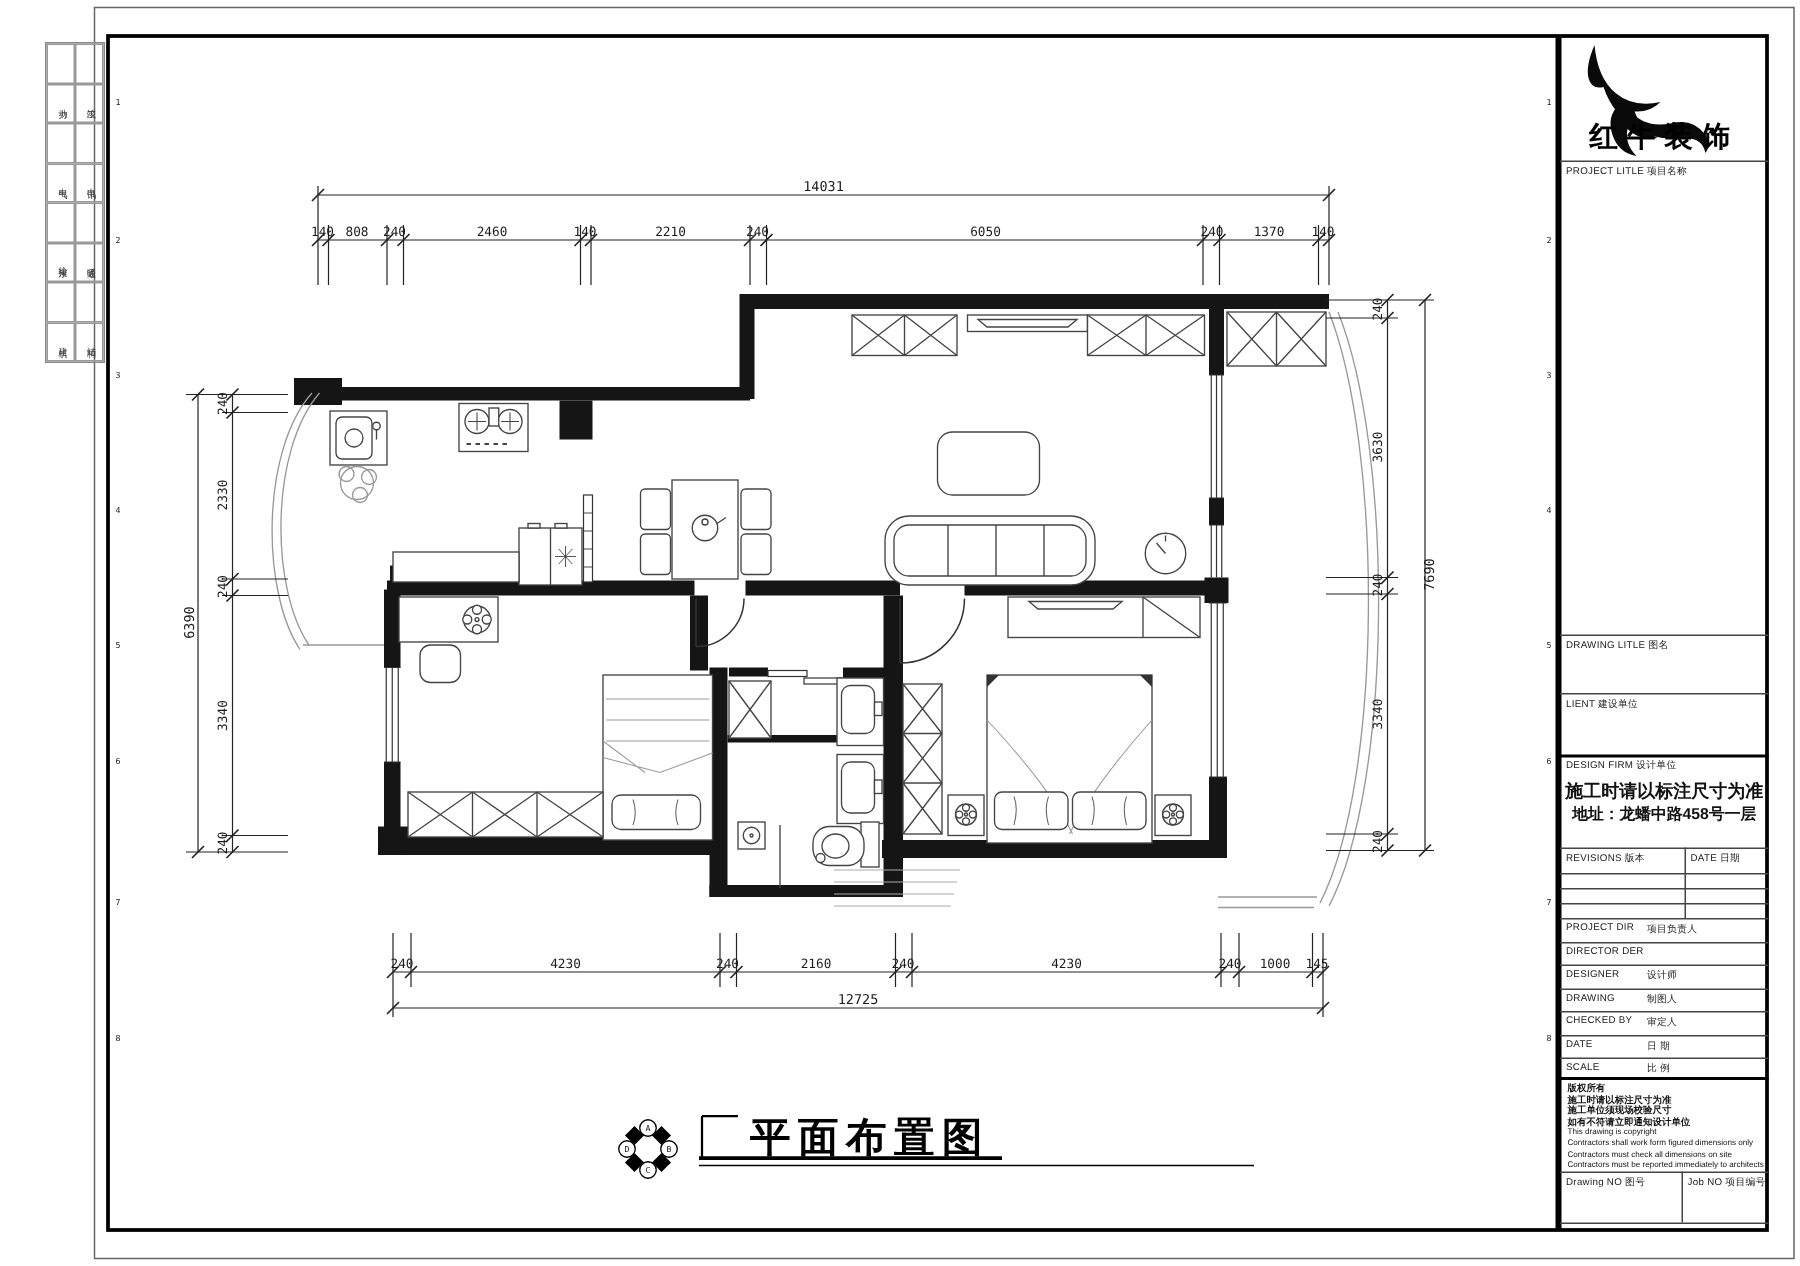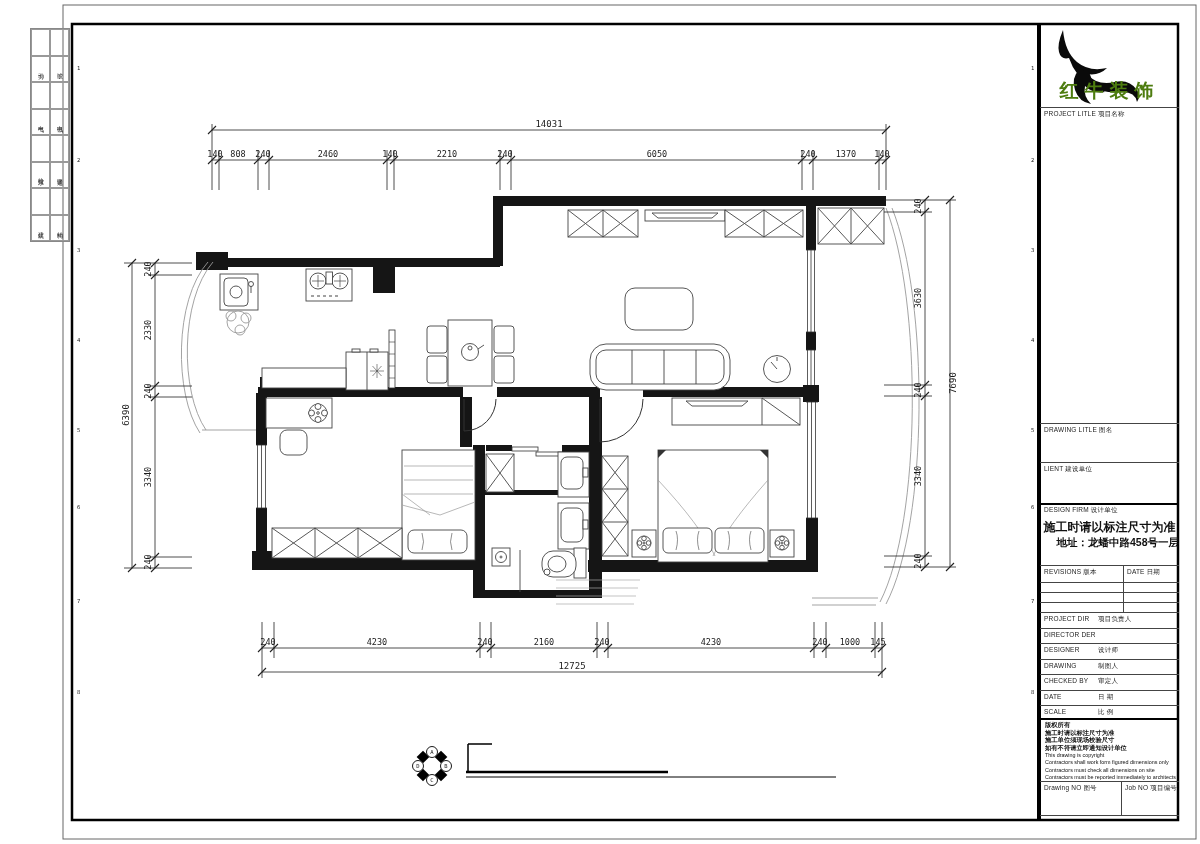--- a/index.html
+++ b/index.html
@@ -5,23 +5,23 @@
   html,body{margin:0;padding:0;background:#fff;}
   #sheet{position:relative;width:1200px;height:844px;background:#fff;overflow:hidden;
          font-family:"Liberation Sans", sans-serif;color:#111;}
   svg text{font-family:"DejaVu Sans Mono", monospace;fill:#1a1a1a;}
   .abs{position:absolute;}
   .lbl{position:absolute;font-size:6.5px;color:#222;white-space:nowrap;letter-spacing:.2px;}
   .hr{position:absolute;left:0;width:139px;border-top:1px solid #444;height:0;}
   .hr.thick{border-top:2px solid #000;}
   .vline{position:absolute;border-left:1px solid #444;}
   .brand{position:absolute;left:0;width:139px;text-align:center;font-weight:bold;
-         font-size:19px;letter-spacing:6px;color:#4d7c0f;}
+         font-size:19px;letter-spacing:6px;color:#000000;}
   .firm{position:absolute;left:0;width:139px;text-align:center;font-weight:bold;font-size:12px;}
-  .addr{position:absolute;left:0;width:139px;text-align:right;font-weight:bold;font-size:10.5px;}
+  .addr{position:absolute;left:0;width:139px;text-align:center;font-weight:bold;font-size:10.5px;}
   .cpy-cn{position:absolute;left:5px;font-size:6.3px;font-weight:bold;color:#111;white-space:nowrap;}
   .cpy-en{position:absolute;left:5px;font-size:5.4px;color:#111;white-space:nowrap;}
   .signoff{position:absolute;left:30px;top:28px;width:38px;height:212px;border:1px solid #888;
            display:grid;grid-template-columns:1fr 1fr;grid-template-rows:repeat(8,1fr);}
   .signoff div{border:0.5px solid #999;display:flex;align-items:center;justify-content:center;
                writing-mode:vertical-rl;font-size:6px;color:#333;letter-spacing:1px;}
   .plan-title{position:absolute;left:500px;top:740px;font-size:27px;letter-spacing:5px;
               font-family:"Liberation Serif", serif;color:#000;font-weight:bold;}
 </style>
 </head>
@@ -340,20 +340,21 @@
   <div></div>
       <div></div>
   <div>给排水</div>
       <div>暖通</div>
   <div></div>
       <div></div>
   <div>建筑</div>
       <div>结构</div>
 </div>
 
+<div class="plan-title">平面布置图</div>
 
 <div class="abs" style="left:1040px;top:24px;width:139px;height:796px;">
   <div class="brand" style="top:54px;">红牛装饰</div>
   <div class="hr" style="top:83px;"></div>
   <div class="lbl" style="top:86px;left:4px;">PROJECT LITLE  项目名称</div>
   <div class="hr" style="top:399px;"></div>
   <div class="lbl" style="top:402px;left:4px;">DRAWING LITLE  图名</div>
   <div class="hr" style="top:438px;"></div>
   <div class="lbl" style="top:441px;left:4px;">LIENT  建设单位</div>
   <div class="hr thick" style="top:479px;"></div>

